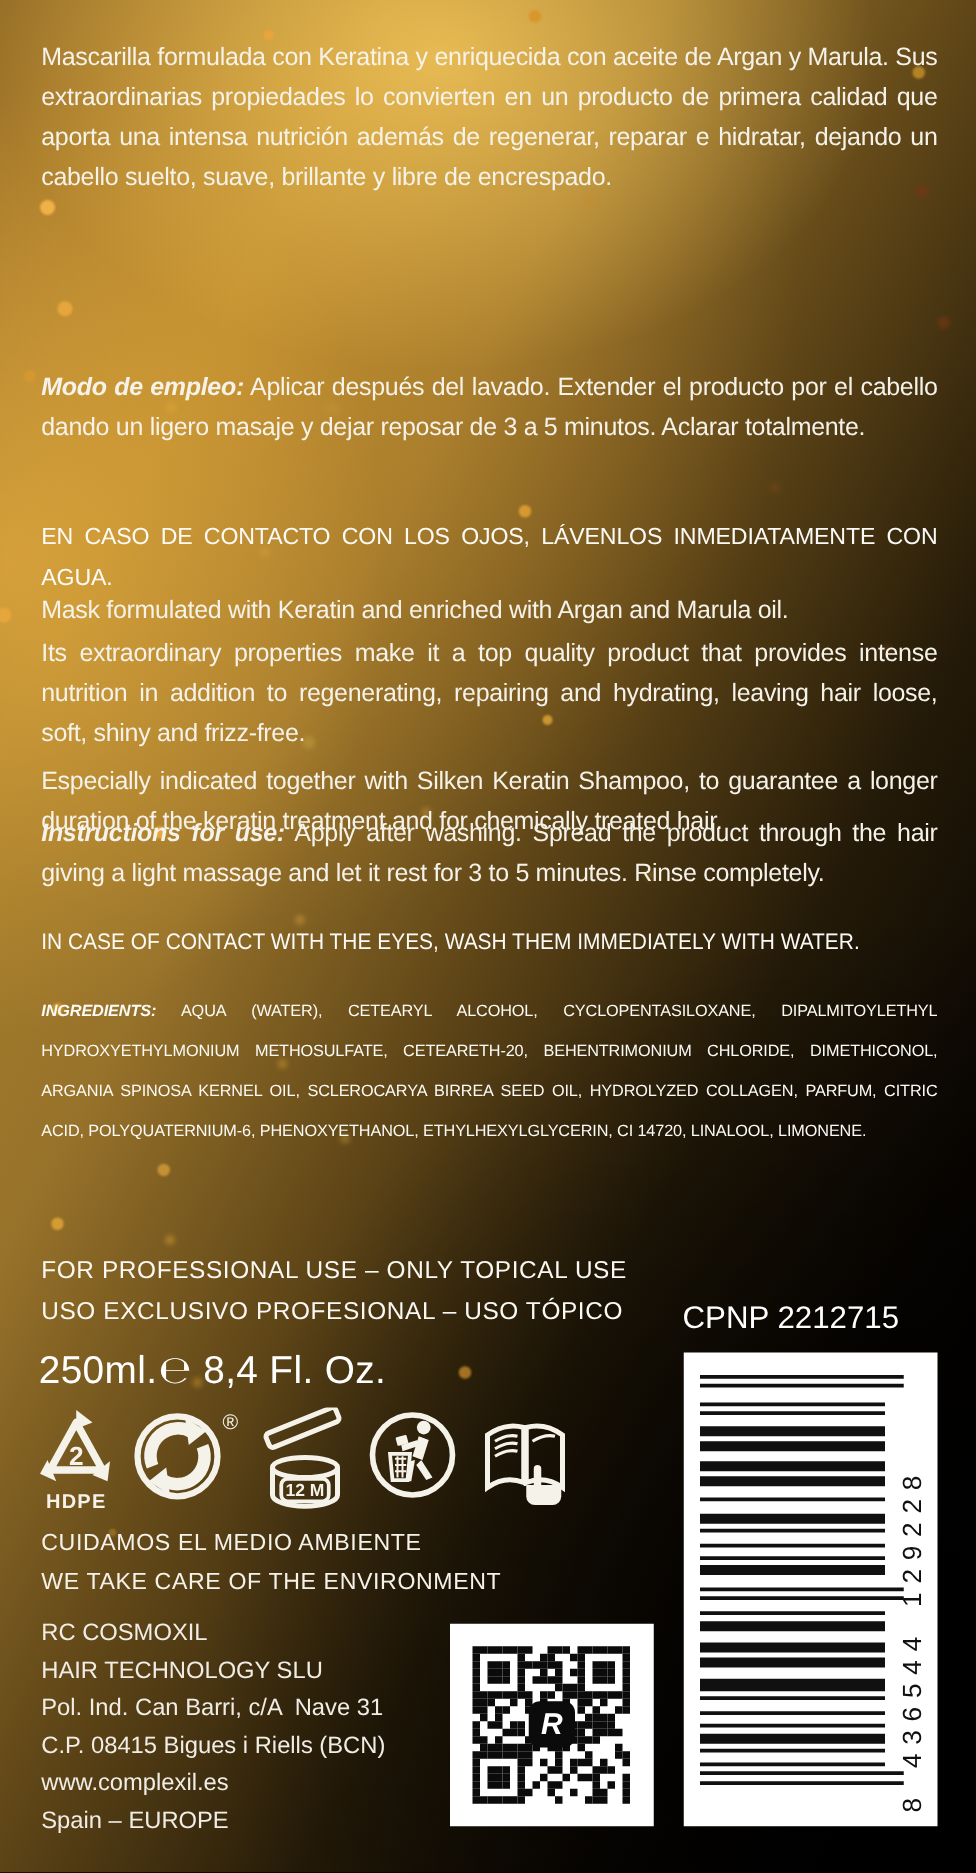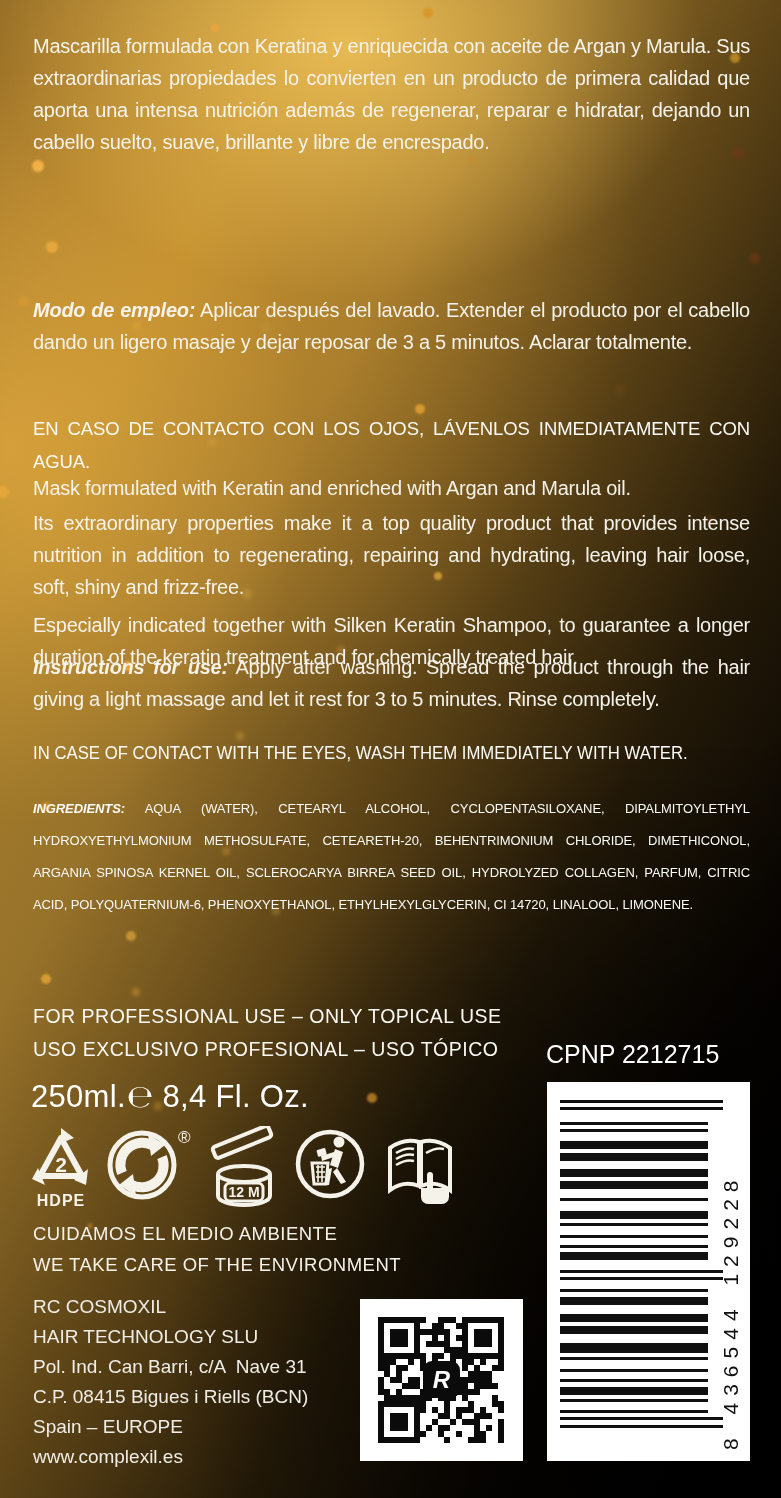--- a/index.html
+++ b/index.html
@@ -191,22 +191,22 @@
   <div class="env">
     <div>CUIDAMOS EL MEDIO AMBIENTE</div>
     <div>WE TAKE CARE OF THE ENVIRONMENT</div>
   </div>
 
   <div class="company">
     <div class="company-line">RC COSMOXIL</div>
     <div class="company-line">HAIR TECHNOLOGY SLU</div>
     <div class="company-line">Pol. Ind. Can Barri, c/A  Nave 31</div>
     <div class="company-line">C.P. 08415 Bigues i Riells (BCN)</div>
+    <div class="company-line">www.complexil.es</div>
     <div class="company-line">Spain – EUROPE</div>
-    <div class="company-line">www.complexil.es</div>
   </div>
 
   <div class="qr-box">
     <div class="qr-cells" id="qr-cells">
         <div class="qm" style="left: 0px; top: 0px;"></div>
         <div class="qm" style="left: 6px; top: 0px;"></div>
         <div class="qm" style="left: 12px; top: 0px;"></div>
         <div class="qm" style="left: 18px; top: 0px;"></div>
         <div class="qm" style="left: 24px; top: 0px;"></div>
         <div class="qm" style="left: 30px; top: 0px;"></div>

